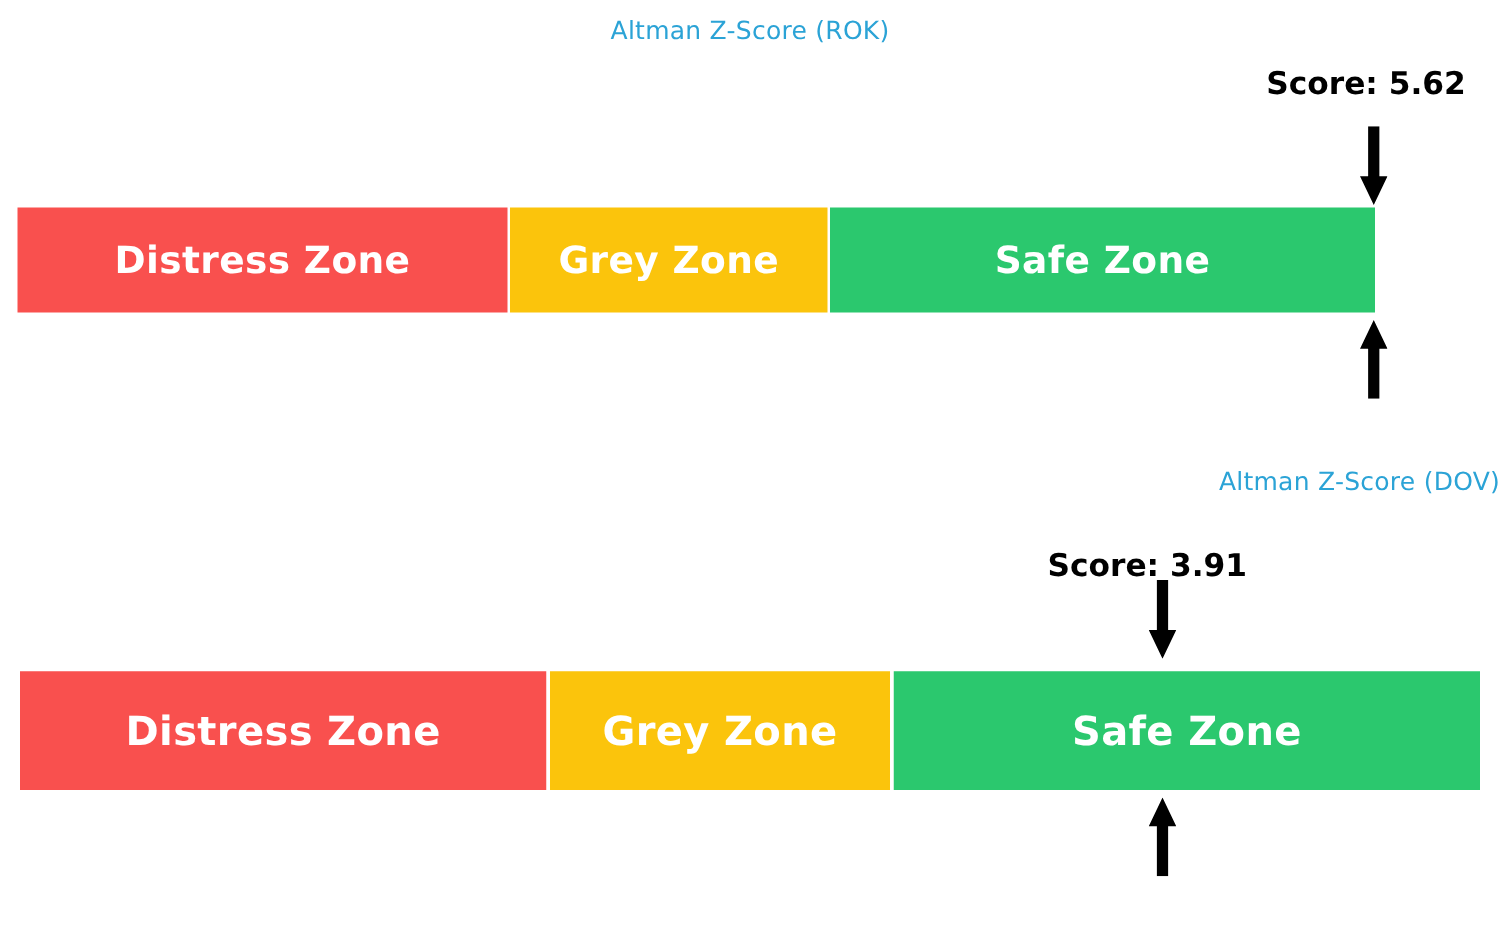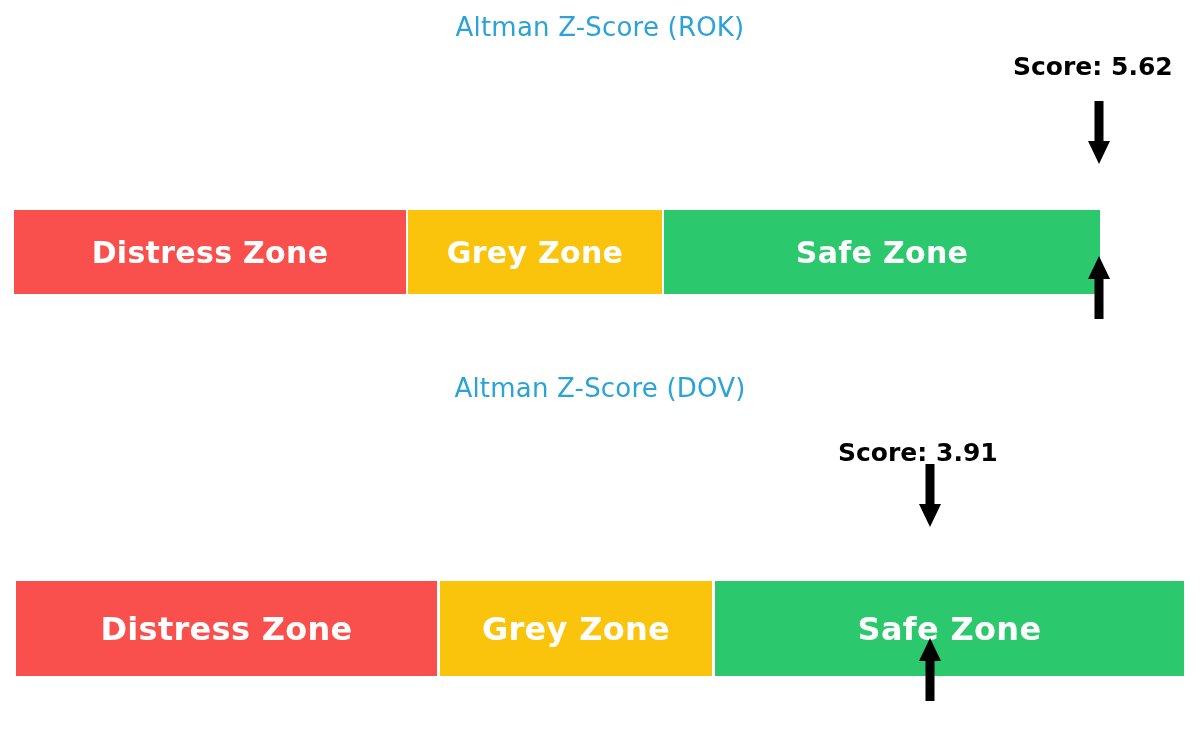--- a/index.html
+++ b/index.html
@@ -21,38 +21,37 @@
     top: 0;
     width: 1200px;
   }
 
   .chart-title {
     position: absolute;
     left: 0;
     width: 1200px;
     text-align: center;
     font-family: "DejaVu Sans", sans-serif;
-    font-size: 26px;
+    font-size: 20px;
     font-weight: 400;
     letter-spacing: 0.2px;
     white-space: nowrap;
   }
 
   .score-label {
     position: absolute;
     font-family: "DejaVu Sans", sans-serif;
     font-size: 25px;
     font-weight: bold;
     color: #000000;
     white-space: nowrap;
   }
 
   .bar-track {
     position: absolute;
-    margin-top: 44px;
   }
 
   .zone {
     position: absolute;
     top: 0;
     height: 100%;
     display: flex;
     align-items: center;
     justify-content: center;
     box-sizing: border-box;
@@ -103,21 +102,21 @@
 
   <div class="arrow" style="left:1088px; top:256px;">
     <svg width="22" height="63" viewBox="0 0 22 63">
       <path d="M11 0 L22 23 L15.5 23 L15.5 63 L6.5 63 L6.5 23 L0 23 Z" fill="#000000"></path>
     </svg>
   </div>
 </div>
 
 <div class="chart">
 
-  <div class="chart-title" style="top:373px; color:#2BA3D6;">Altman Z-Score (DOV)</div>
+  <div class="chart-title" style="top:373px; color:#2BA3D6;text-align:right;">Altman Z-Score (DOV)</div>
 
   <div class="score-label" style="left:838px; top:438px;">Score: 3.91</div>
 
   <div class="arrow" style="left:919px; top:464px;">
     <svg width="22" height="63" viewBox="0 0 22 63">
       <path d="M6.5 0 L15.5 0 L15.5 40 L22 40 L11 63 L0 40 L6.5 40 Z" fill="#000000"></path>
     </svg>
   </div>
 
   <div class="bar-track" style="left:0px; top:537px; width:1200px; height:95px;">

